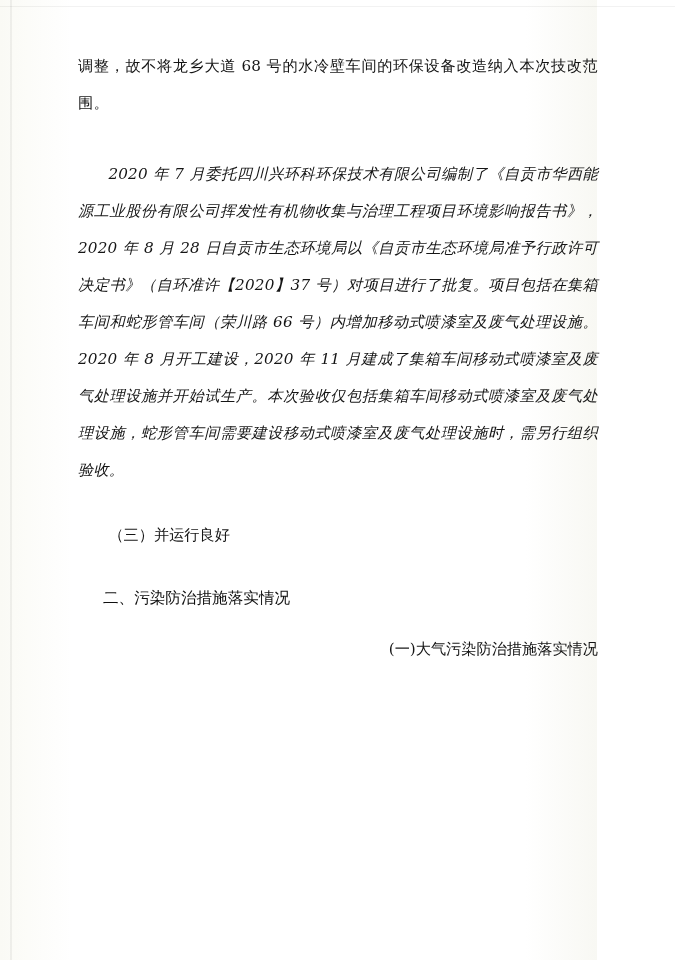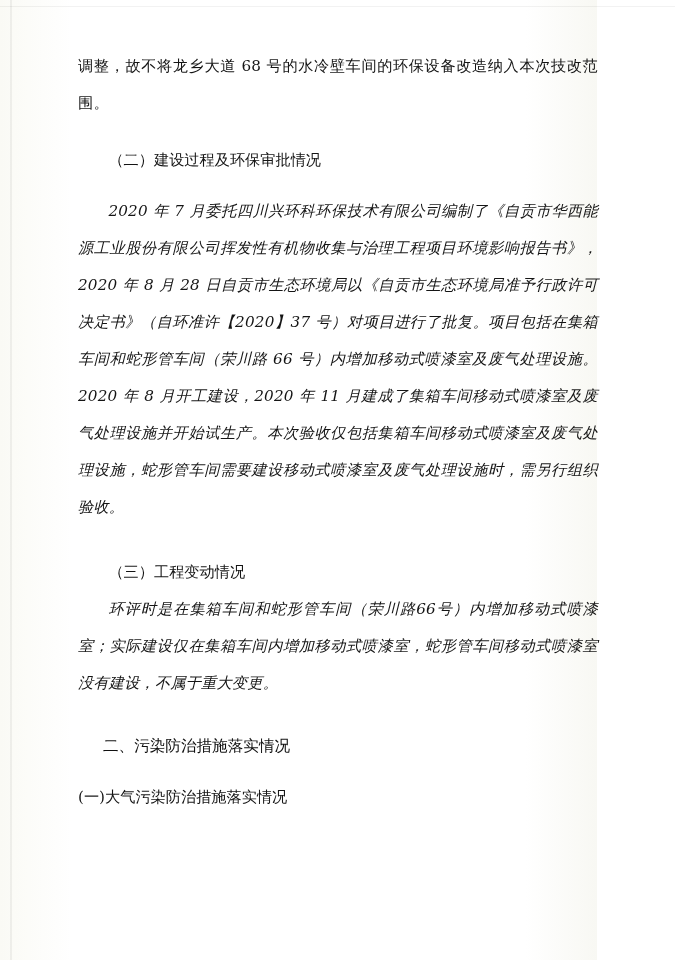--- a/index.html
+++ b/index.html
@@ -69,20 +69,21 @@
     font-weight: normal;
     text-indent: 1.6em;
     color: #101010;
     font-family: "DejaVu Sans", "Liberation Sans", sans-serif;
   }
   .heading-plain {
     font-size: 15.2px;
     line-height: 37px;
     margin: 0;
     color: #141414;
+    text-align: right;
   }
   
   .edge-mark {
     position: absolute;
     background: rgba(0,0,0,0.05);
   }
   .edge-left { left: 10px; top: 0; width: 2px; height: 960px; }
   .edge-top { left: 0; top: 6px; width: 675px; height: 1px; }
 </style>
 </head>
@@ -92,34 +93,32 @@
   <div class="paper-tint"></div>
   <div class="edge-mark edge-left"></div>
   <div class="edge-mark edge-top"></div>
 
   <div class="content">
 
     <p class="para">调整，故不将龙乡大道 68 号的水冷壁车间的环保设备改造纳入本次技改范围。</p>
 
     <div class="gap-md"></div>
 
-    <p class="heading-sub">（二）建设过程及环保审批情况</p>
 
     <div class="gap-sm"></div>
 
     <p class="para indent">2020 年 7 月委托四川兴环科环保技术有限公司编制了《自贡市华西能源工业股份有限公司挥发性有机物收集与治理工程项目环境影响报告书》，2020 年 8 月 28 日自贡市生态环境局以《自贡市生态环境局准予行政许可决定书》（自环准许【2020】37 号）对项目进行了批复。项目包括在集箱车间和蛇形管车间（荣川路 66 号）内增加移动式喷漆室及废气处理设施。2020 年 8 月开工建设，2020 年 11 月建成了集箱车间移动式喷漆室及废气处理设施并开始试生产。本次验收仅包括集箱车间移动式喷漆室及废气处理设施，蛇形管车间需要建设移动式喷漆室及废气处理设施时，需另行组织验收。</p>
 
     <div class="gap-sm"></div>
 
 
     <div class="gap-sm"></div>
 
-    <p class="heading-sub">（三）工程变动情况</p>
+    <p class="heading-sub">（三）并运行良好</p>
 
-    <p class="para indent">环评时是在集箱车间和蛇形管车间（荣川路66号）内增加移动式喷漆室；实际建设仅在集箱车间内增加移动式喷漆室，蛇形管车间移动式喷漆室没有建设，不属于重大变更。</p>
 
     <div class="gap-lg"></div>
 
     <p class="heading-bold">二、污染防治措施落实情况</p>
 
     <div class="gap-sm"></div>
 
     <p class="heading-plain">(一)大气污染防治措施落实情况</p>
 
 

